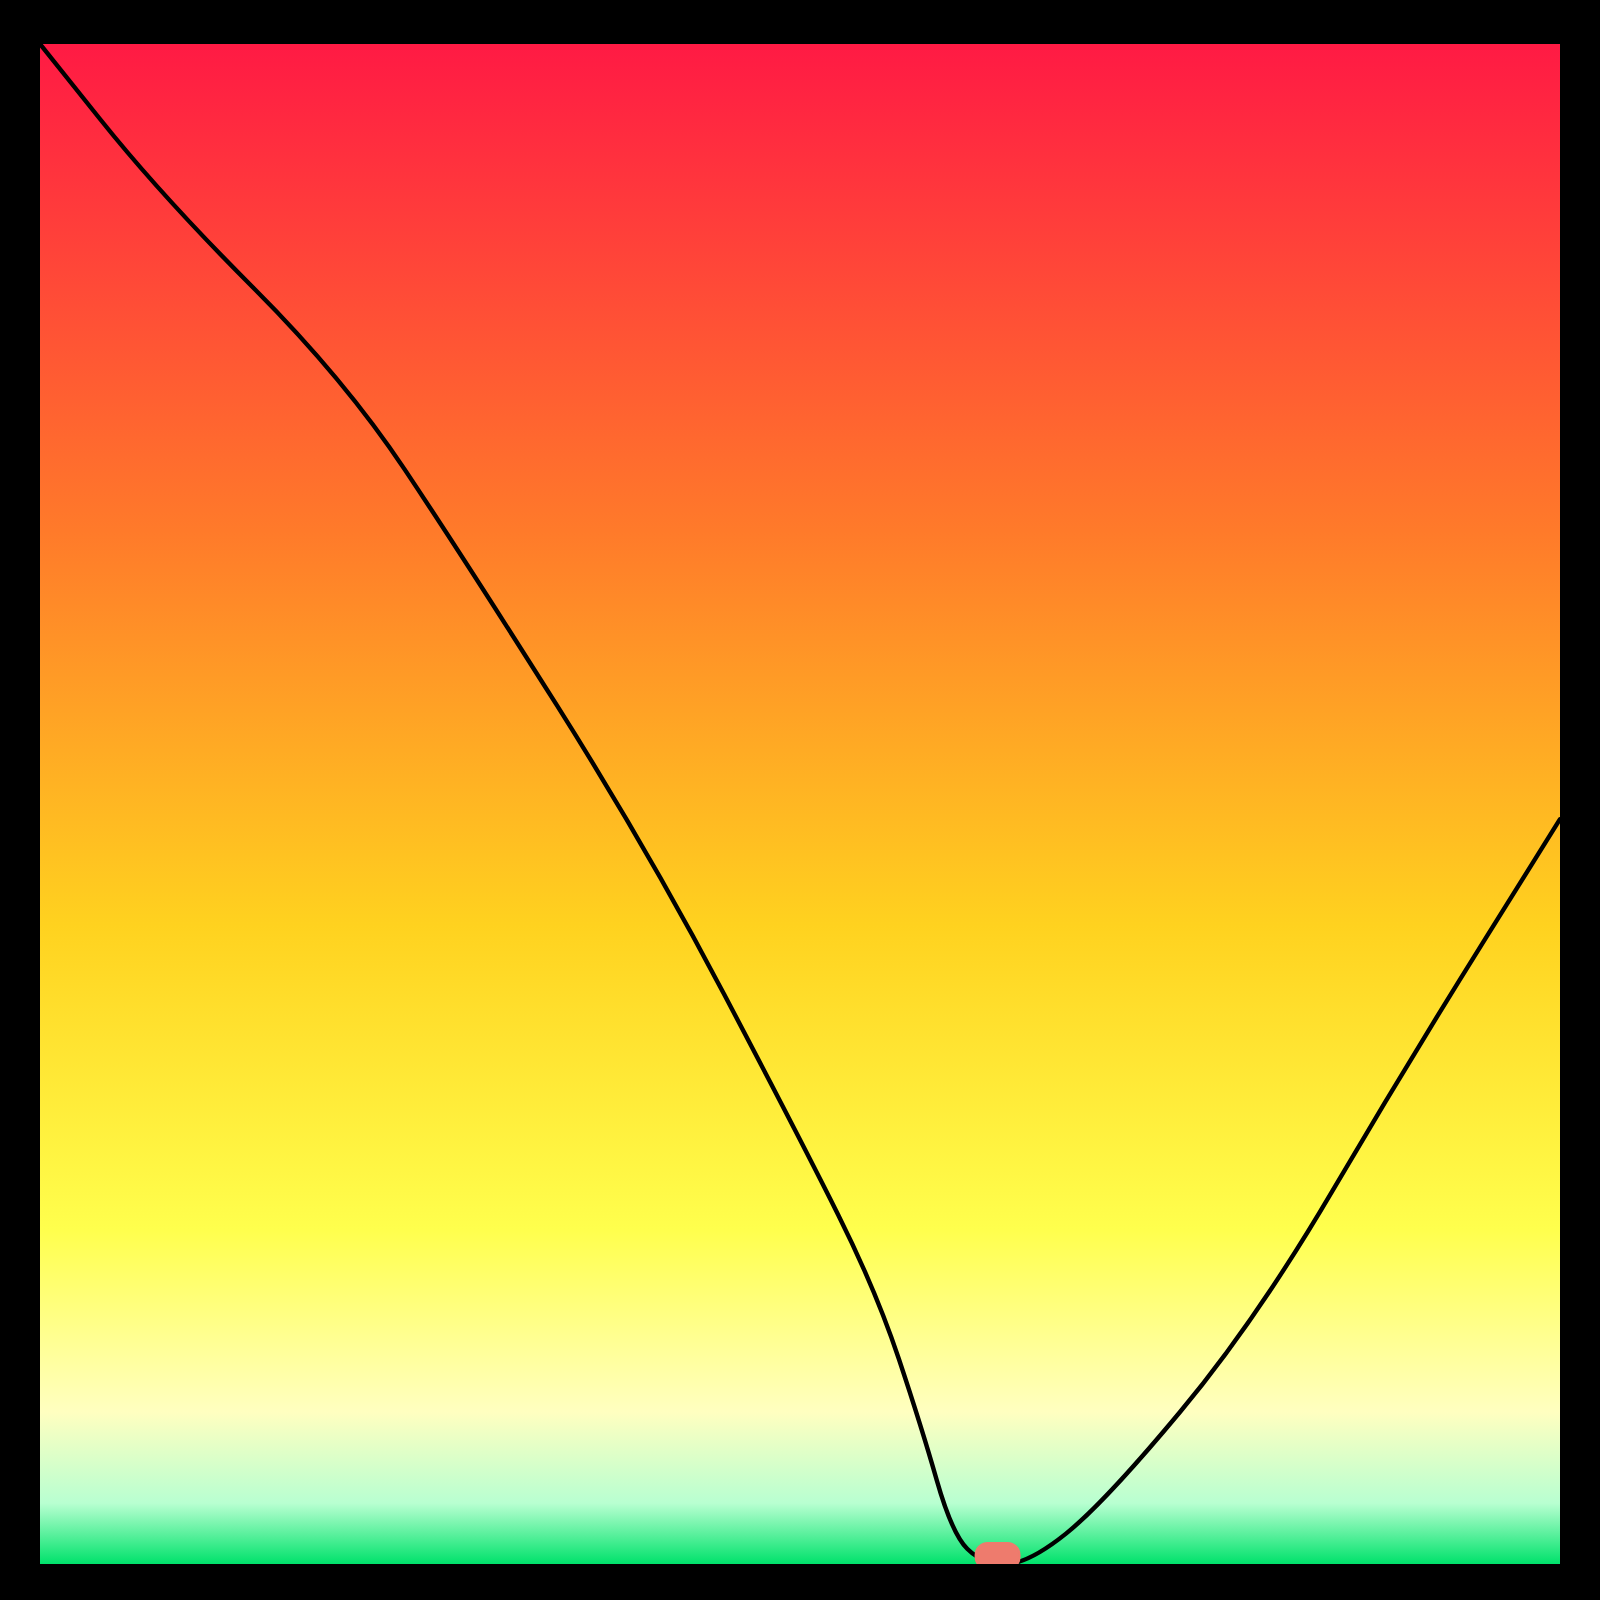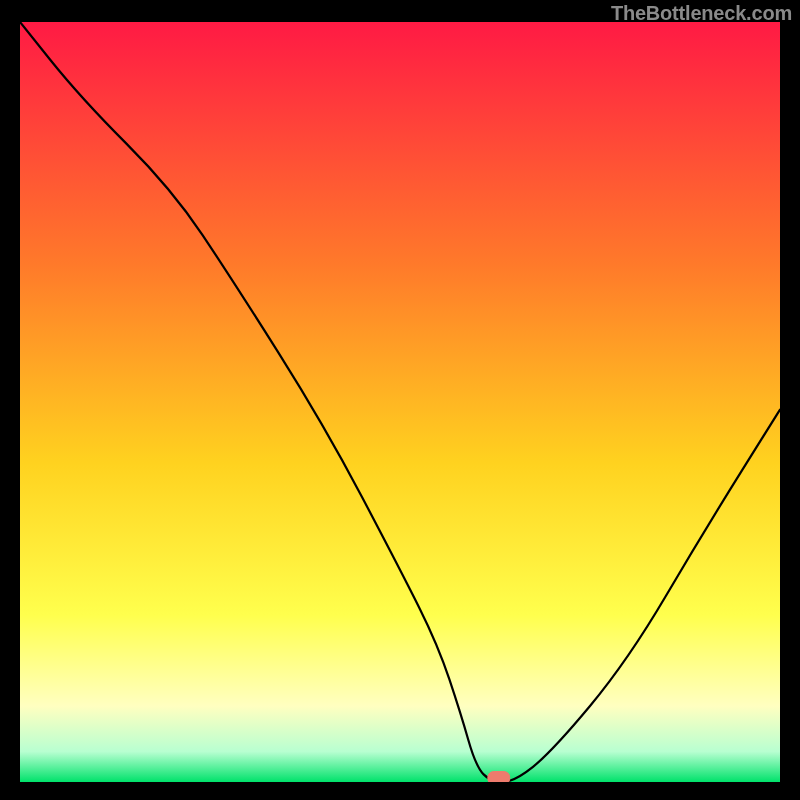--- a/index.html
+++ b/index.html
@@ -37,21 +37,20 @@
   .plot svg {
     display: block;
     width: 100%;
     height: 100%;
   }
 </style>
 </head>
 <body>
 <div class="outer">
 
-  <div class="watermark">TheBottleneck.com</div>
 
   <div class="plot">
     <svg viewBox="0 0 760 760" preserveAspectRatio="none">
       <defs>
         <linearGradient id="bgGrad" x1="0" y1="0" x2="0" y2="1">
             <stop offset="0%" stop-color="#ff1a44"></stop>
             <stop offset="32%" stop-color="#ff7a2a"></stop>
             <stop offset="58%" stop-color="#ffd21f"></stop>
             <stop offset="78%" stop-color="#ffff4d"></stop>
             <stop offset="90%" stop-color="#ffffc0"></stop>

